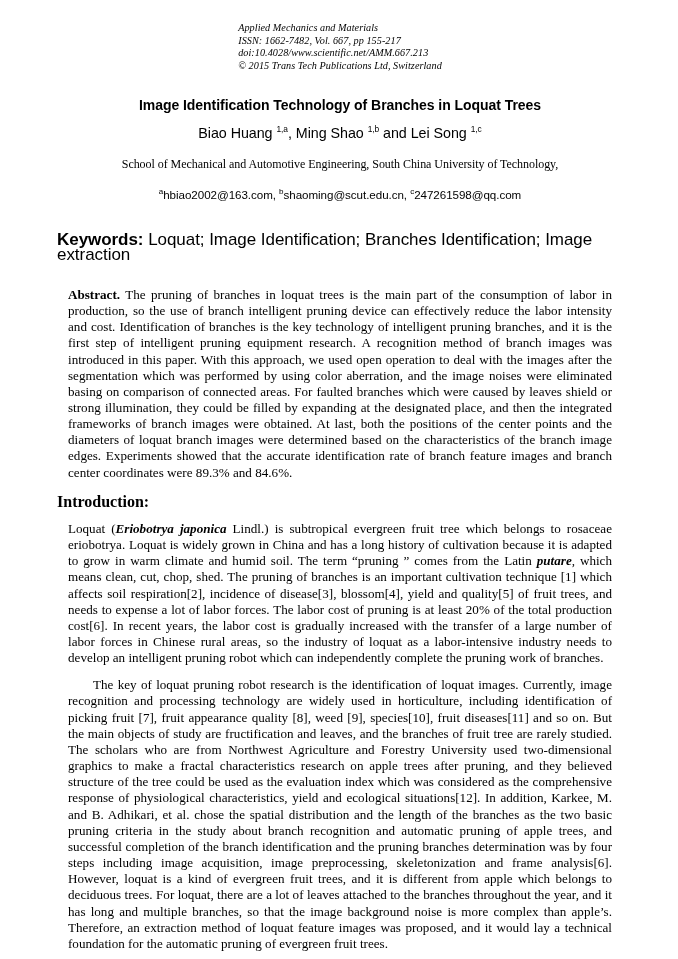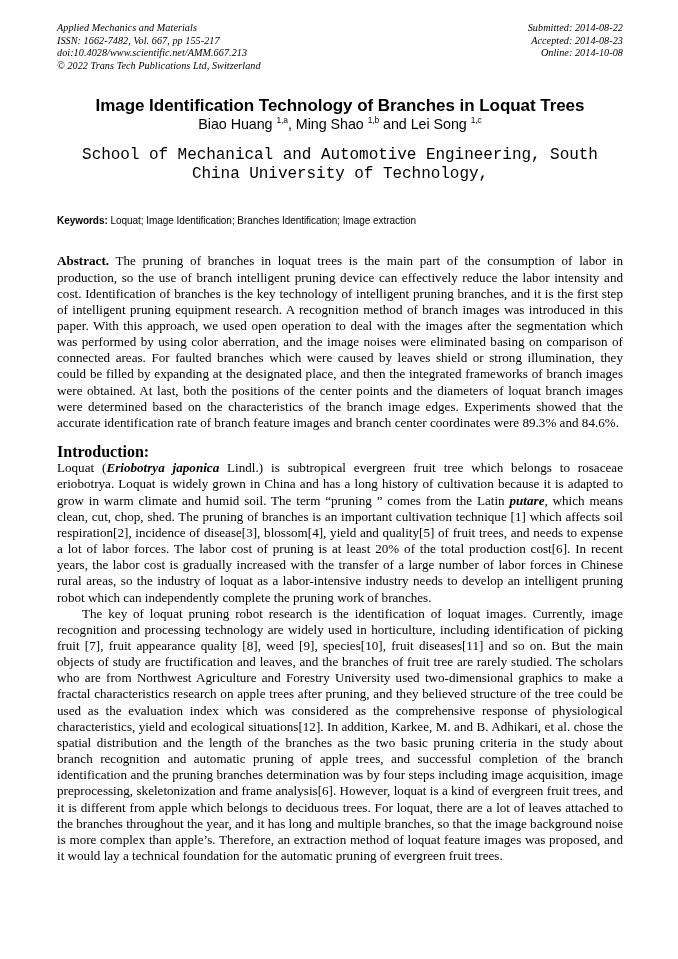--- a/index.html
+++ b/index.html
@@ -19,81 +19,81 @@
     position: relative;
     width: 678px;
     height: 959px;
     box-sizing: border-box;
     padding: 22px 55px 0 57px;
   }
 
   
   .masthead {
     display: flex;
-    justify-content: space-between;
+    justify-content: center;
     align-items: flex-start;
     font-family: "Liberation Serif", "DejaVu Serif", serif;
     font-style: italic;
     font-size: 10.2px;
     line-height: 12.6px;
     letter-spacing: 0.05px;
   }
   .masthead-left { text-align: left; }
   .masthead-right { text-align: right; white-space: nowrap; }
   .masthead div { white-space: nowrap; }
 
   
   .title-block {
     text-align: center;
     margin-top: 24px;
   }
   .paper-title {
     font-family: "Liberation Sans", "DejaVu Sans", sans-serif;
     font-weight: bold;
-    font-size: 17px;
+    font-size: 14px;
     line-height: 19px;
     letter-spacing: -0.05px;
     margin-top: 20px;
   }
   .authors {
     font-family: "Liberation Sans", "DejaVu Sans", sans-serif;
     font-size: 14.3px;
     line-height: 18px;
-    margin-top: 0;
+    margin-top: 9px;
     letter-spacing: -0.05px;
   }
   .authors sup {
     font-size: 8.4px;
     vertical-align: super;
     line-height: 0;
   }
   .affiliation {
-    font-family: Liberation Mono, monospace;
-    font-size: 16px;
+    font-family: Liberation Serif, serif;
+    font-size: 12px;
     line-height: 18.5px;
     margin-top: 13px;
     letter-spacing: -0.05px;
   }
   .emails {
     font-family: "Liberation Sans", "DejaVu Sans", sans-serif;
     font-size: 11.6px;
     line-height: 15px;
     margin-top: 13px;
     letter-spacing: -0.05px;
   }
   .emails sup {
     font-size: 8px;
     vertical-align: super;
     line-height: 0;
   }
 
   
   .keywords {
     font-family: "Liberation Sans", "DejaVu Sans", sans-serif;
-    font-size: 10px;
+    font-size: 17px;
     line-height: 15px;
     margin-top: 30px;
     letter-spacing: -0.05px;
   }
   .keywords .lead {
     font-weight: bold;
   }
 
   
   .body-text {
@@ -111,57 +111,55 @@
     font-weight: bold;
   }
   .section-heading {
     font-family: "Liberation Serif", "DejaVu Serif", serif;
     font-size: 16px;
     line-height: 16.15px;
     font-weight: bold;
     margin-top: 13px;
   }
   p.para {
-    margin: 0;
+    margin: 11px;
   }
   p.para.indent {
     text-indent: 25px;
   }
   .it { font-style: italic; font-weight: bold; }
 </style>
 </head>
 <body>
 
 <div class="page">
 
   <div class="masthead">
     <div class="masthead-left">
       <div>Applied Mechanics and Materials</div>
       <div>ISSN: 1662-7482, Vol. 667, pp 155-217</div>
       <div>doi:10.4028/www.scientific.net/AMM.667.213</div>
-      <div>© 2022 Trans Tech Publications Ltd, Switzerland</div>
-    </div>
-    <div class="masthead-right">
-      <div>Submitted: 2014-08-22</div>
-      <div>Accepted: 2014-08-23</div>
-      <div>Online: 2014-10-08</div>
+      <div>© 2015 Trans Tech Publications Ltd, Switzerland</div>
     </div>
   </div>
 
   <div class="title-block">
     <div class="paper-title">Image Identification Technology of Branches in Loquat Trees</div>
 
     <div class="authors">
       <span>Biao Huang </span><sup>1,a</sup><span>, </span><span>Ming Shao </span><sup>1,b</sup><span> and </span><span>Lei Song </span><sup>1,c</sup>
     </div>
 
     <div class="affiliation">
       <div>School of Mechanical and Automotive Engineering, South China University of Technology,</div>
     </div>
 
+    <div class="emails">
+      <sup>a</sup><span>hbiao2002@163.com, </span><sup>b</sup><span>shaoming@scut.edu.cn, </span><sup>c</sup><span>247261598@qq.com</span>
+    </div>
   </div>
 
   <div class="keywords">
     <span class="lead">Keywords:</span><span> Loquat; Image Identification; Branches Identification; Image extraction</span>
   </div>
 
   <div class="body-text abstract">
     <p class="para"><span class="lead">Abstract.</span><span> The pruning of branches in loquat trees is the main part of the consumption of labor in production, so the use of branch intelligent pruning device can effectively reduce the labor intensity and cost. Identification of branches is the key technology of intelligent pruning branches, and it is the first step of intelligent pruning equipment research. A recognition method of branch images was introduced in this paper. With this approach, we used open operation to deal with the images after the segmentation which was performed by using color aberration, and the image noises were eliminated basing on comparison of connected areas. For faulted branches which were caused by leaves shield or strong illumination, they could be filled by expanding at the designated place, and then the integrated frameworks of branch images were obtained. At last, both the positions of the center points and the diameters of loquat branch images were determined based on the characteristics of the branch image edges. Experiments showed that the accurate identification rate of branch feature images and branch center coordinates were 89.3% and 84.6%.</span></p>
   </div>
 

